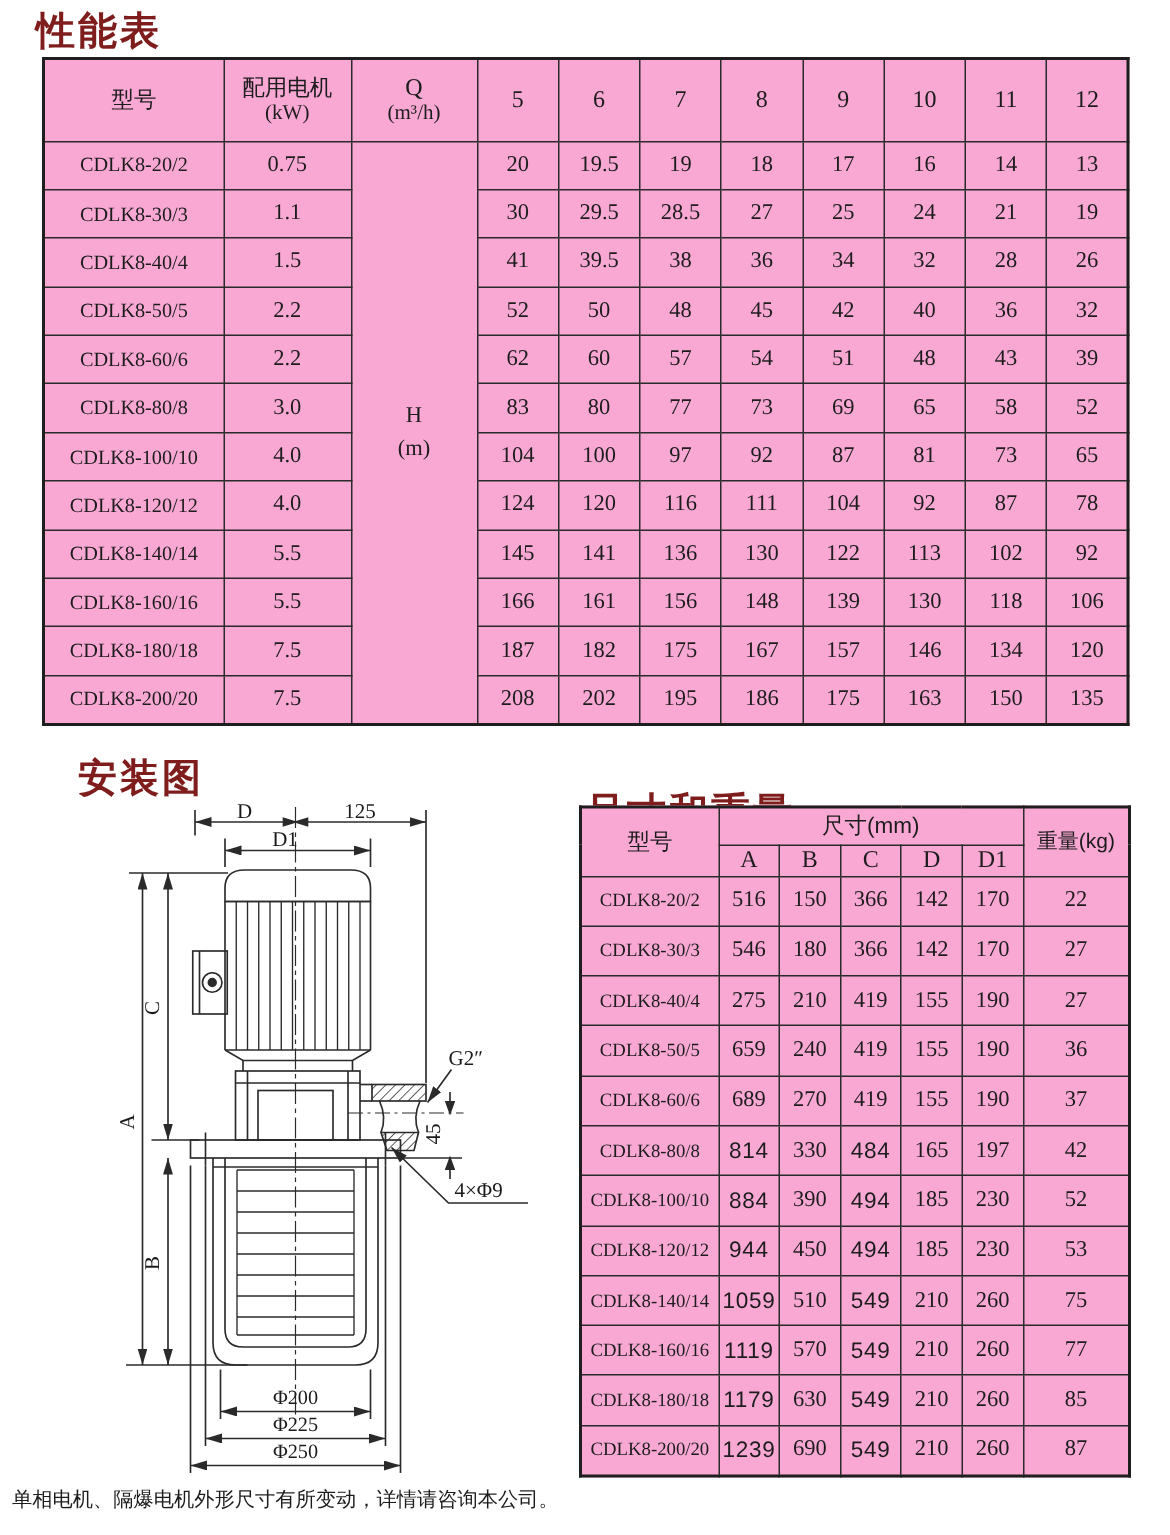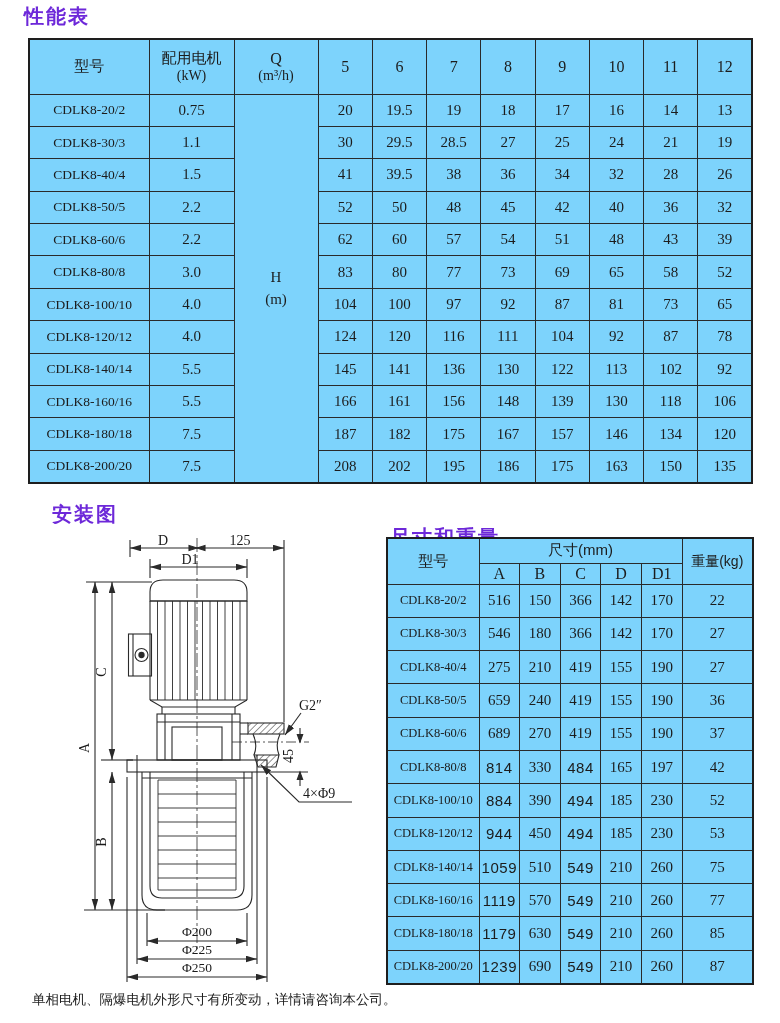--- a/index.html
+++ b/index.html
@@ -1,38 +1,38 @@
 <!DOCTYPE html>
 <html><head>
 <meta charset="utf-8">
 <style>
   html,body{margin:0;padding:0;background:#fff;}
   .page{position:relative;width:780px;height:1023px;background:#ffffff;overflow:hidden;
         font-family:"Liberation Serif","DejaVu Serif",serif;color:#1c1c1c;}
   .sec-title{position:absolute;font-family:"Liberation Sans","DejaVu Sans",sans-serif;
-        font-weight:bold;font-size:20px;color:#6d28d9;letter-spacing:2px;white-space:nowrap;}
-  table{border-collapse:collapse;table-layout:fixed;background:#7dd3fc;}
+        font-weight:bold;font-size:26px;color:#7f1d1d;letter-spacing:2px;white-space:nowrap;}
+  table{border-collapse:collapse;table-layout:fixed;background:#f9a8d4;}
   th,td{border:1.4px solid #2a2a2a;text-align:center;vertical-align:middle;padding:0;
         font-weight:normal;overflow:hidden;white-space:nowrap;}
   #t1{position:absolute;left:28px;top:38px;width:725px;border:2px solid #1e1e1e;}
   #t1 thead tr{height:55px;}
   #t1 tbody tr{height:32.4px;}
   #t1 td{font-size:15px;}
   #t1 td.model{font-size:13.5px;}
   #t2{position:absolute;left:386px;top:537px;width:368px;border:2px solid #1e1e1e;}
   #t2 thead tr.r1{height:25px;}
   #t2 thead tr.r2{height:21px;}
   #t2 tbody tr{height:33.3px;}
   #t2 td{font-size:15px;}
   #t2 td.model{font-size:12.5px;}
   .zh{font-family:"Liberation Sans","DejaVu Sans",sans-serif;font-size:15px;}
   .sub{font-size:14px;}
   .h-cell{font-size:15px;line-height:1.5;}
   td.alt{font-family:Liberation Sans, sans-serif;font-size:16.5px;letter-spacing:.5px;margin-left:28px;}
-  .footnote{position:absolute;left:32px;top:991px;font-size:13.5px;color:#1c1c1c;white-space:nowrap;}
+  .footnote{position:absolute;left:8px;top:991px;font-size:13.5px;color:#1c1c1c;white-space:nowrap;}
   #diagram{position:absolute;left:20px;top:532px;}
   #diagram text{font-family:"Liberation Serif","DejaVu Serif",serif;}
 </style>
 </head>
 <body>
 
 <div class="page">
 
   <div class="sec-title" style="left:24px;top:3px;">性能表</div>
 

